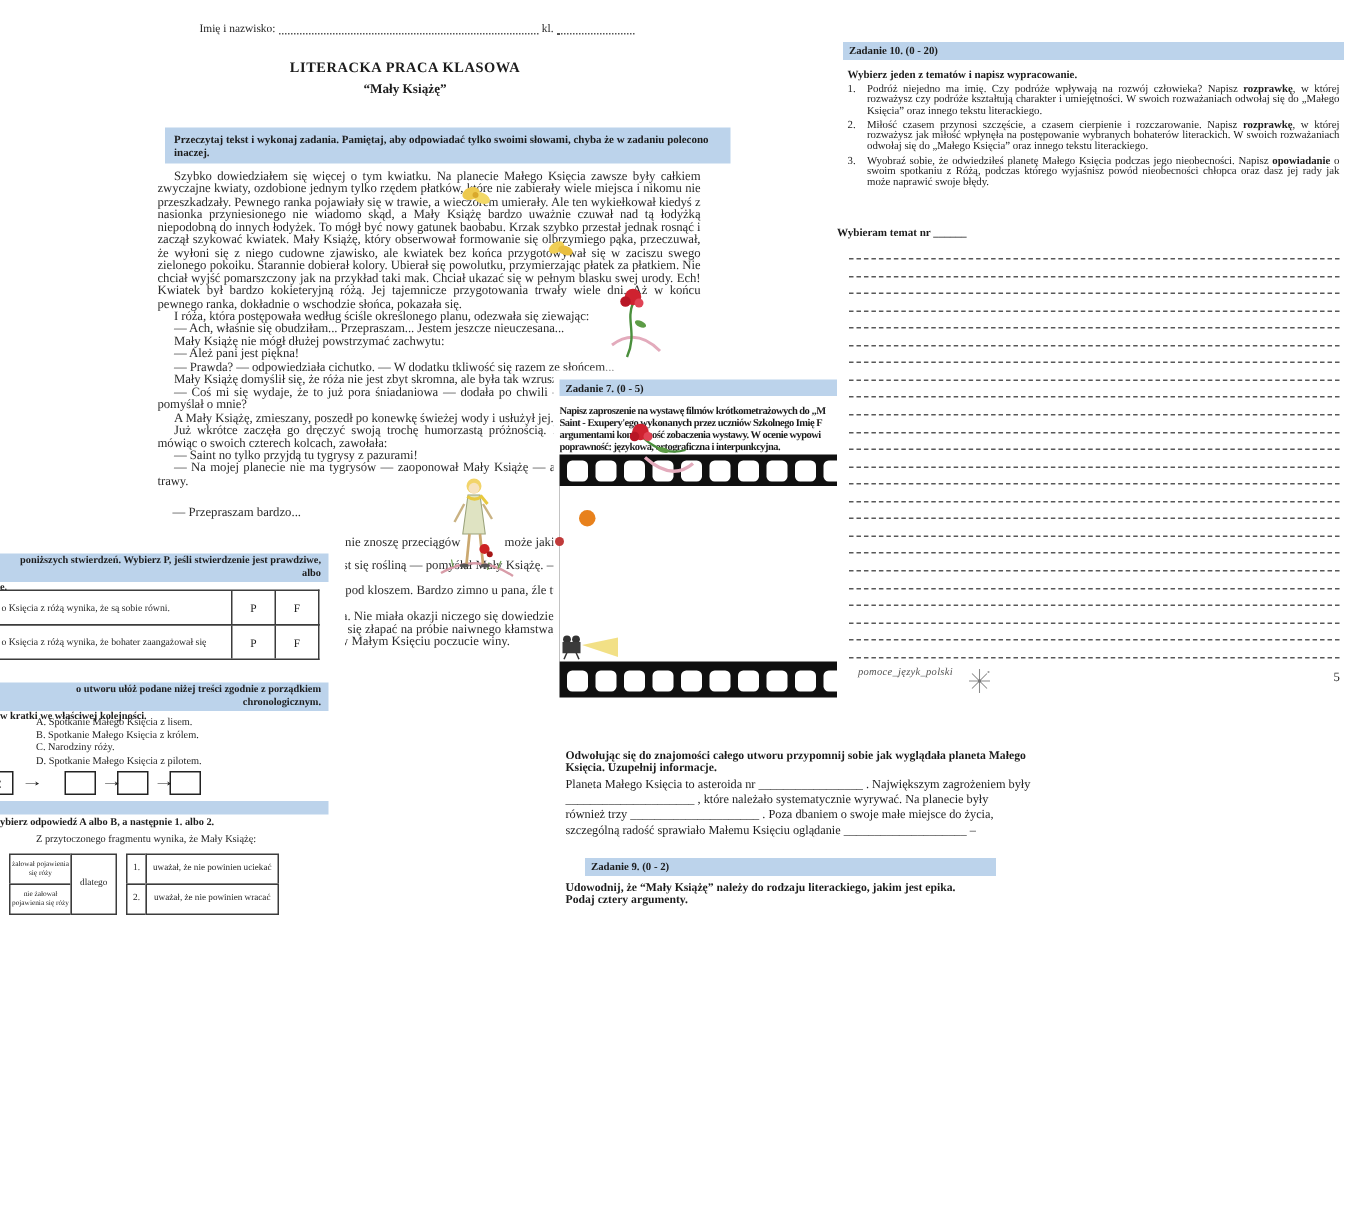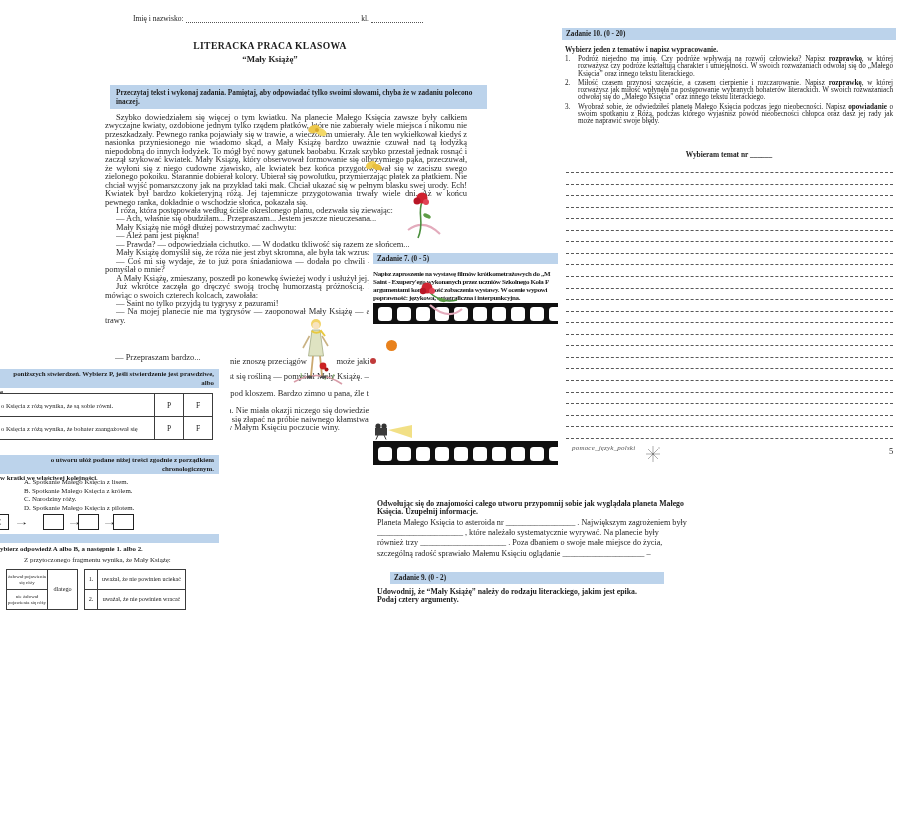--- a/index.html
+++ b/index.html
@@ -79,38 +79,38 @@
         <p>— Ależ pani jest piękna!</p>
         <p>— Prawda? — odpowiedziała cichutko. — W dodatku tkliwość się razem ze słońcem...</p>
         <p>Mały Książę domyślił się, że róża nie jest zbyt skromna, ale była tak wzruszająca!</p>
         <p>— Coś mi się wydaje, że to już pora śniadaniowa — dodała po chwili — czy byłby pan tak miły i pomyślał o mnie?</p>
         <p>A Mały Książę, zmieszany, poszedł po konewkę świeżej wody i usłużył jej.</p>
         <p>Już wkrótce zaczęła go dręczyć swoją trochę humorzastą próżnością. Na przykład pewnego dnia, mówiąc o swoich czterech kolcach, zawołała:</p>
         <p>— Saint no tylko przyjdą tu tygrysy z pazurami!</p>
         <p>— Na mojej planecie nie ma tygrysów — zaoponował Mały Książę — a poza tym tygrysy nie jedzą trawy.</p>
       </div>
     <div id="frags">
-        <span class="frag" style="top: 352px; left: 115px;">— Przepraszam bardzo...</span>
+        <span class="frag" style="top: 336px; left: 115px;">— Przepraszam bardzo...</span>
         <span class="frag" style="top: 356px; left: 230px;">nie znoszę przeciągów</span>
         <span class="frag" style="top: 356px; right: 527px;">może jakiś</span>
         <span class="frag" style="top: 371px; right: 527px;">ły jest się rośliną — pomyślał Mały Książę. —</span>
         <span class="frag" style="top: 388px; right: 527px;">pod kloszem. Bardzo zimno u pana, źle tu</span>
         <span class="frag" style="top: 405px; right: 527px;">sionka. Nie miała okazji niczego się dowiedzieć</span>
         <span class="frag" style="top: 414px; right: 529px;">dała się złapać na próbie naiwnego kłamstwa,</span>
         <span class="frag" style="top: 422px; right: 560px;">w Małym Księciu poczucie winy.</span>
       </div>
   </div>
 
   <div class="page" id="page4">
     <div class="bar" style="left:4px;top:6px;width:200px;height:11px">
       <span class="bartxt">Zadanie 7. (0 - 5)</span>
     </div>
     <div id="z7" style="position:absolute;left:4px;top:23px;width:190px;overflow:hidden">
         <div class="z7line">Napisz zaproszenie na wystawę filmów krótkometrażowych do „M</div>
-        <div class="z7line">Saint - Exupery'ego wykonanych przez uczniów Szkolnego Koła F</div>
+        <div class="z7line">Saint - Exupery'ego wykonanych przez uczniów Szkolnego Imię F</div>
         <div class="z7line">argumentami konieczność zobaczenia wystawy. W ocenie wypowi</div>
         <div class="z7line">poprawność: językowa, ortograficzna i interpunkcyjna.</div>
       </div>
 
     <div id="strip">
       <div id="strip-mid"></div>
       <svg class="doodle" style="left:1px;top:120px" width="40" height="17">
         <polygon points="14,7 38,2 38,15" fill="#f1dd7c" opacity="0.92"></polygon>
         <circle cx="4" cy="3.2" r="2.6" fill="#333"></circle>
           <circle cx="10" cy="3.2" r="2.6" fill="#333"></circle>
@@ -192,21 +192,21 @@
         </div>
         <div class="topic">
           <span class="num">2.</span>
           <div class="tx"><span>Miłość czasem przynosi szczęście, a czasem cierpienie i rozczarowanie. Napisz </span><span class="b">rozprawkę</span><span>, w której rozważysz jak miłość wpłynęła na postępowanie wybranych bohaterów literackich. W swoich rozważaniach odwołaj się do „Małego Księcia” oraz innego tekstu literackiego.</span></div>
         </div>
         <div class="topic">
           <span class="num">3.</span>
           <div class="tx"><span>Wyobraź sobie, że odwiedziłeś planetę Małego Księcia podczas jego nieobecności.  Napisz </span><span class="b">opowiadanie</span><span> o swoim spotkaniu z Różą, podczas którego wyjaśnisz powód nieobecności chłopca oraz dasz jej rady jak może naprawić swoje błędy.</span></div>
         </div>
       </div>
-    <div class="t b" style="left:0;top:126px;width:342px;text-align:center;font-size:7.4px">Wybieram temat nr ______</div>
+    <div class="t b" style="left:0;top:126px;width:342px;font-size:7.4px">Wybieram temat nr ______</div>
     <div id="p5lines">
         <div class="wline" style="left: 8px; top: 148px; width: 327px;"></div>
         <div class="wline" style="left: 8px; top: 159.6px; width: 327px;"></div>
         <div class="wline" style="left: 8px; top: 171.1px; width: 327px;"></div>
         <div class="wline" style="left: 8px; top: 182.7px; width: 327px;"></div>
         <div class="wline" style="left: 8px; top: 194.2px; width: 327px;"></div>
         <div class="wline" style="left: 8px; top: 205.8px; width: 327px;"></div>
         <div class="wline" style="left: 8px; top: 217.3px; width: 327px;"></div>
         <div class="wline" style="left: 8px; top: 228.9px; width: 327px;"></div>
         <div class="wline" style="left: 8px; top: 240.4px; width: 327px;"></div>

